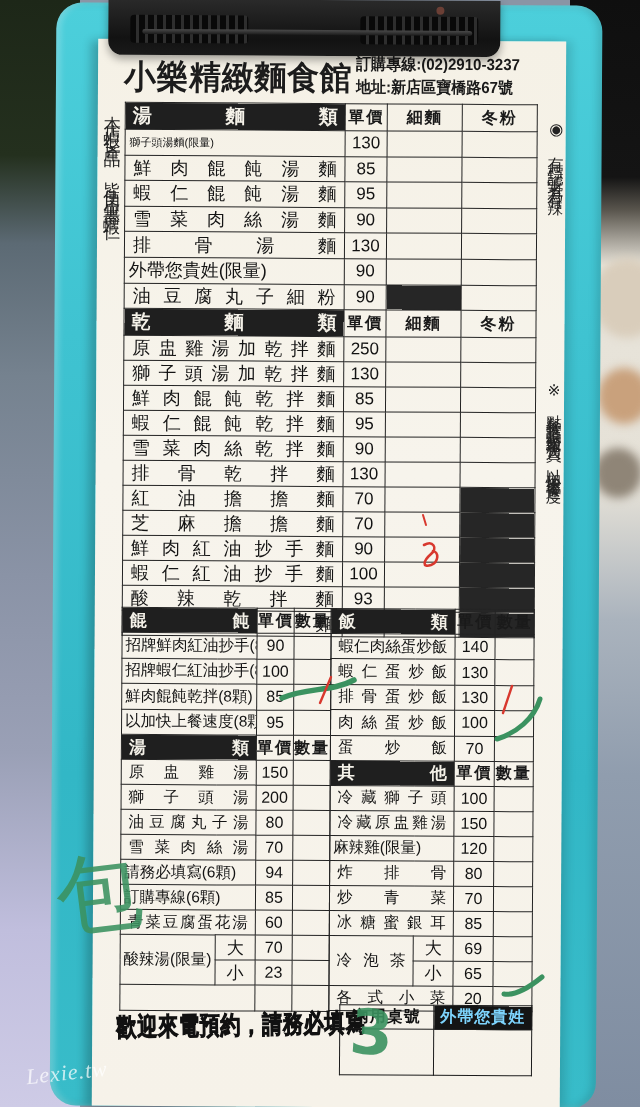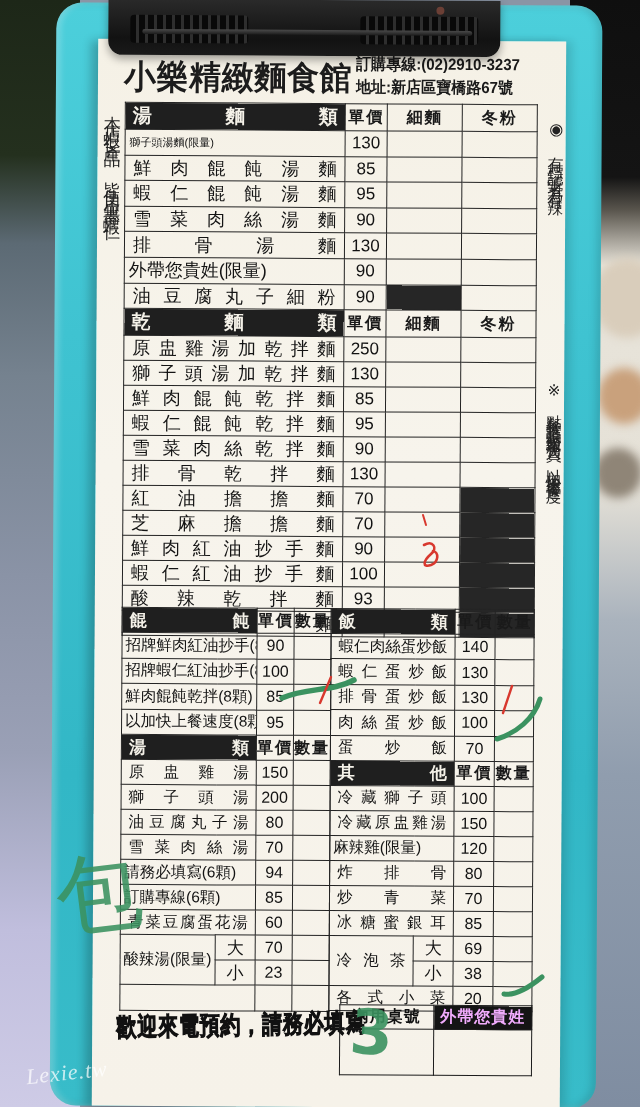--- a/index.html
+++ b/index.html
@@ -72,21 +72,21 @@
   td.size-cell{text-align:center;font-size:17px;color:#141414;}
   tr.emptyrow td{height:27px;}
 
   
   .footer-notice{position:absolute;left:24px;top:972px;font-size:25px;font-weight:900;color:#111;white-space:nowrap;
     transform:scaleX(.8) rotate(-1.2deg);transform-origin:left top;letter-spacing:1px;font-family:"Liberation Sans",sans-serif;-webkit-text-stroke:1px #111;}
   .mini-table{position:absolute;left:247px;top:964px;width:192px;border-collapse:collapse;table-layout:fixed;}
   .mini-table th,.mini-table td{border:1.8px solid #1c1c1c;padding:0;}
   .mini-table th{height:23px;font-size:16px;font-weight:bold;letter-spacing:1px;}
   .mini-table th.dine{color:#111;background:transparent;}
-  .mini-table th.take{color:#f0abfc;background:#141414;font-family:Liberation Serif, serif;}
+  .mini-table th.take{color:#7dd3fc;background:#141414;font-family:Liberation Serif, serif;}
   .mini-table td{height:45px;}
 
   
   .overlay{position:absolute;left:0;top:0;width:640px;height:1107px;pointer-events:none;z-index:6;}
   .hw{position:absolute;z-index:6;font-family:"DejaVu Sans",sans-serif;pointer-events:none;}
   .hw-bao{left:56px;top:836px;font-size:86px;transform:rotate(-7deg);opacity:.88;}
   .hw-num{left:350px;top:996px;font-size:62px;transform:rotate(4deg);opacity:.9;font-weight:bold;}
   .watermark{position:absolute;left:26px;top:1060px;font-family:"Liberation Serif","DejaVu Serif",serif;font-style:italic;
     font-size:22px;color:rgba(255,255,255,.72);transform:rotate(-6deg);z-index:7;letter-spacing:1px;}
 </style>
@@ -726,21 +726,21 @@
                 <span>泡</span>
                 <span>茶</span>
               </span>
             </td>
             <td class="size-cell">大</td>
             <td class="price">69</td>
             <td class="qty"></td>
           </tr>
           <tr class="oth">
             <td class="size-cell">小</td>
-            <td class="price">38</td>
+            <td class="price">65</td>
             <td class="qty"></td>
           </tr>
           <tr class="oth">
             <td class="name" colspan="2">
               <span class="nm spread">
                 <span>各</span>
                 <span>式</span>
                 <span>小</span>
                 <span>菜</span>
               </span>

